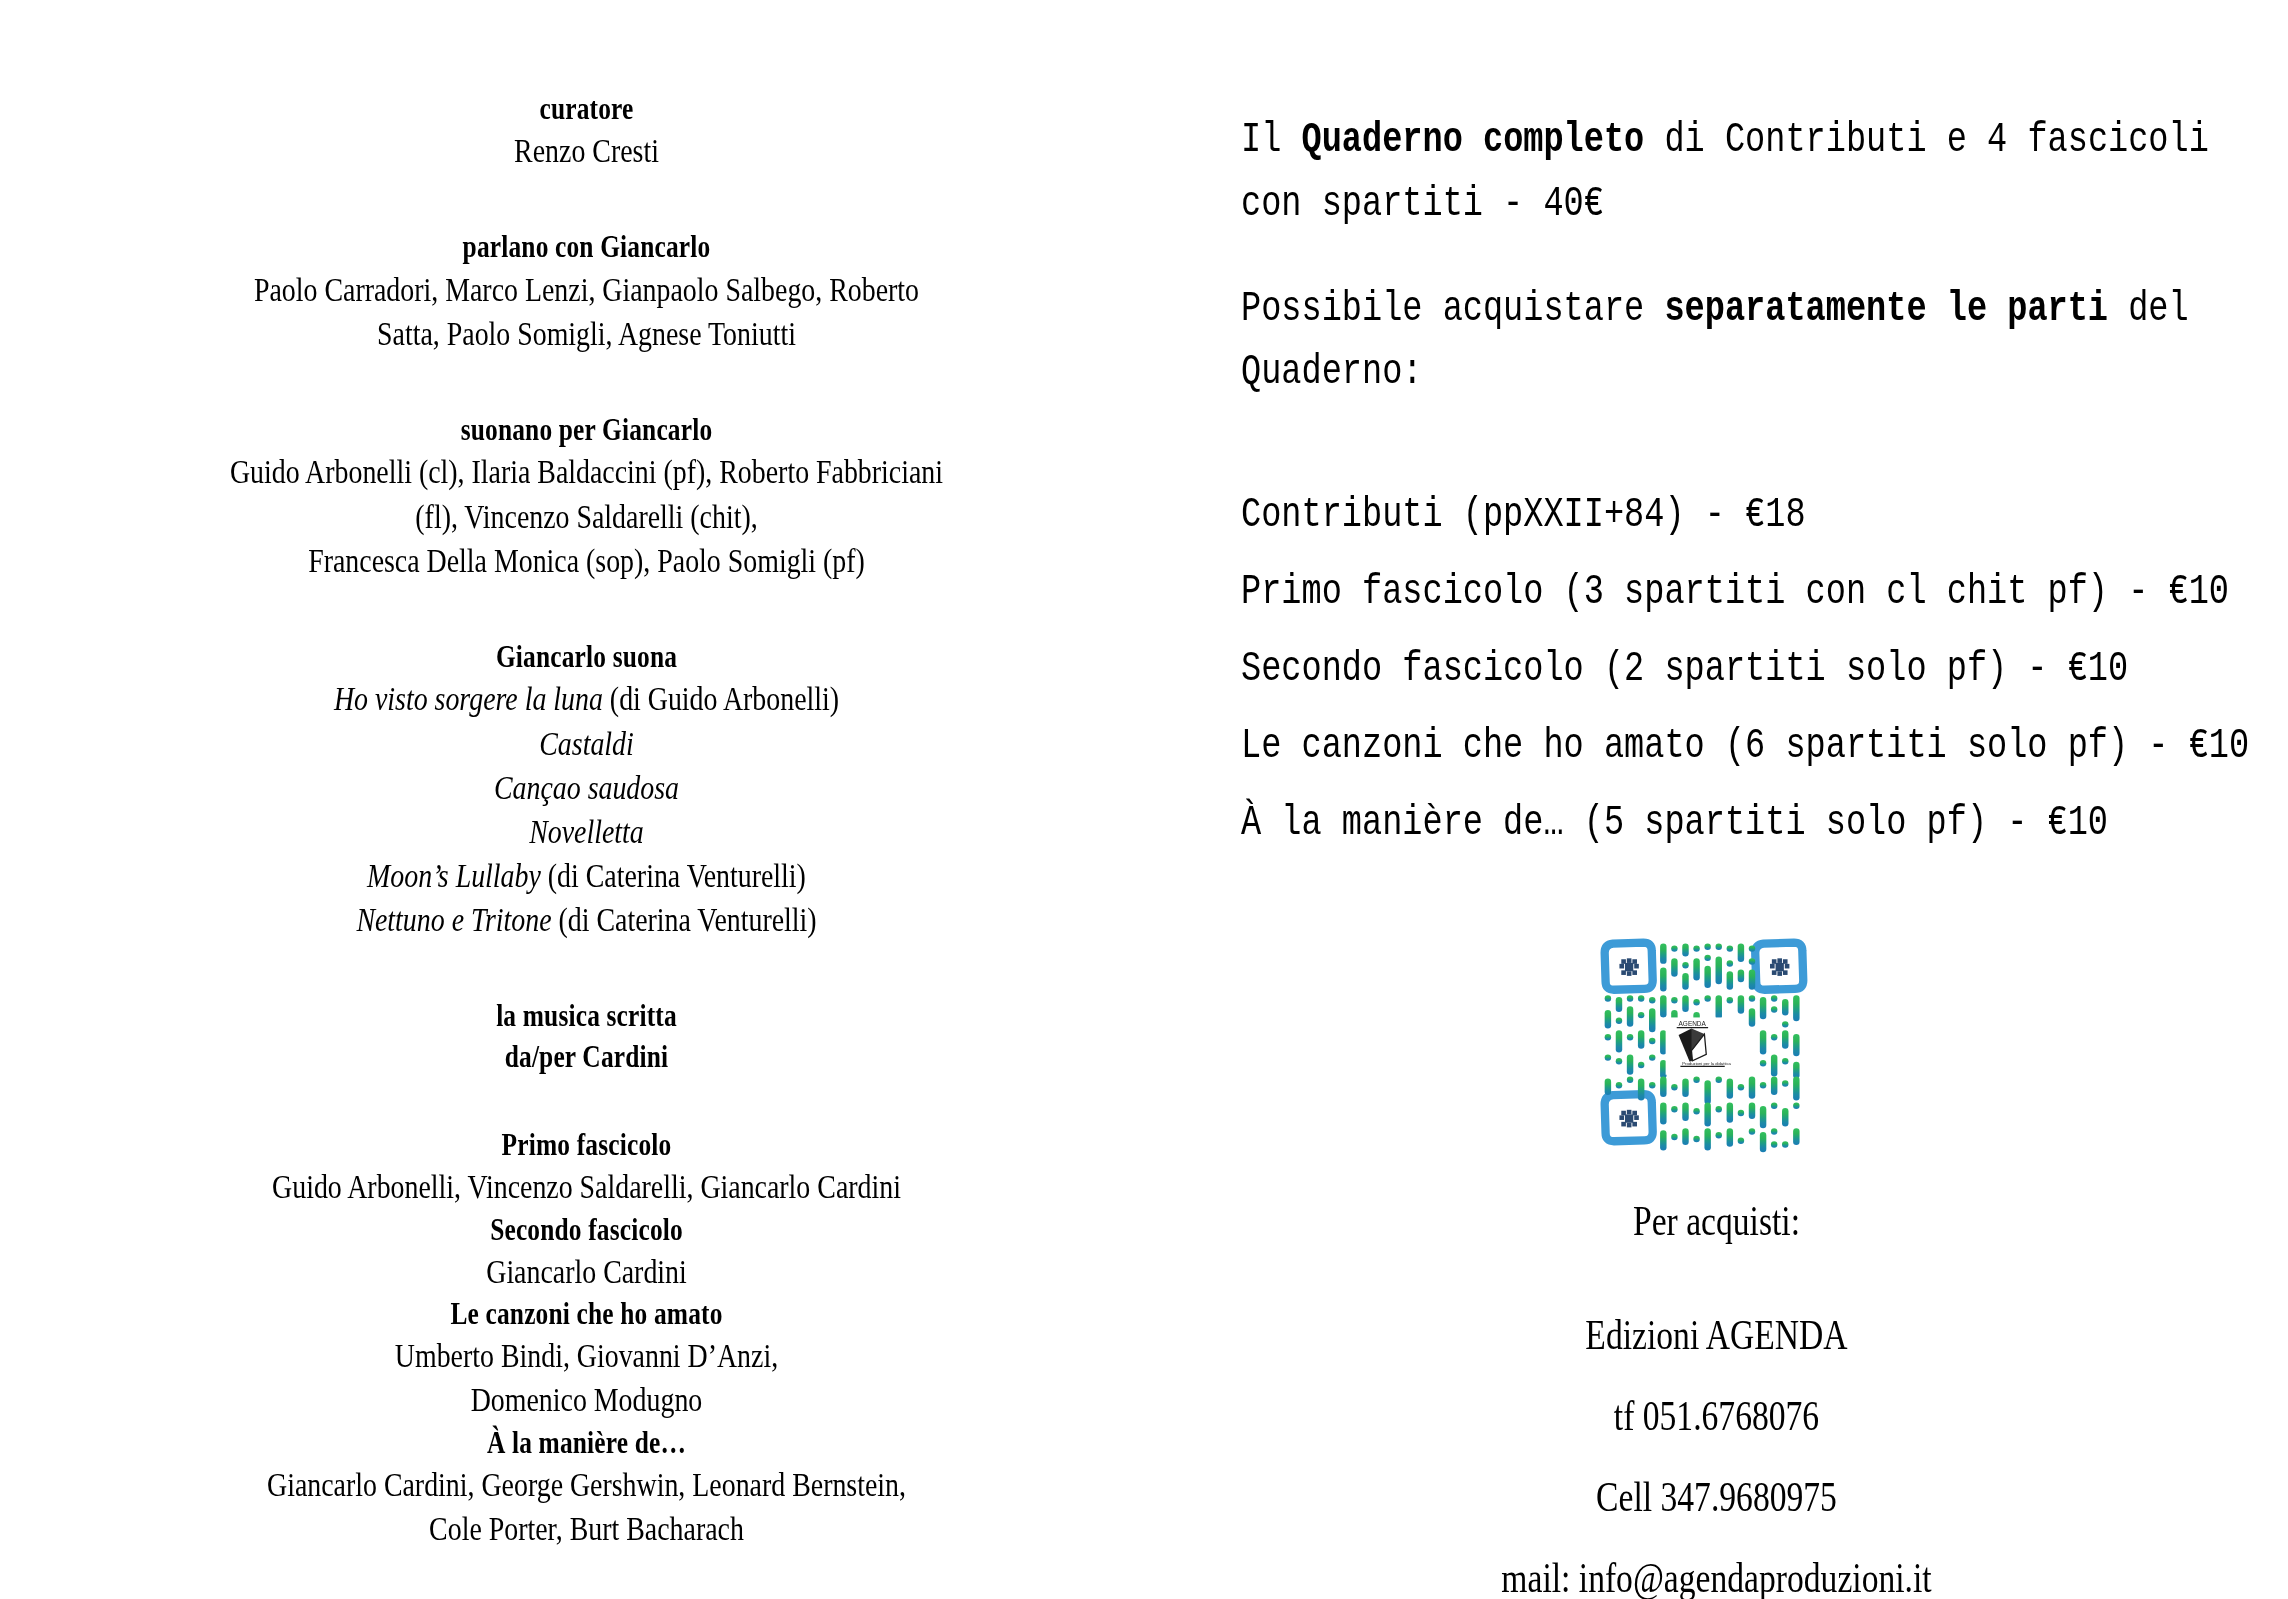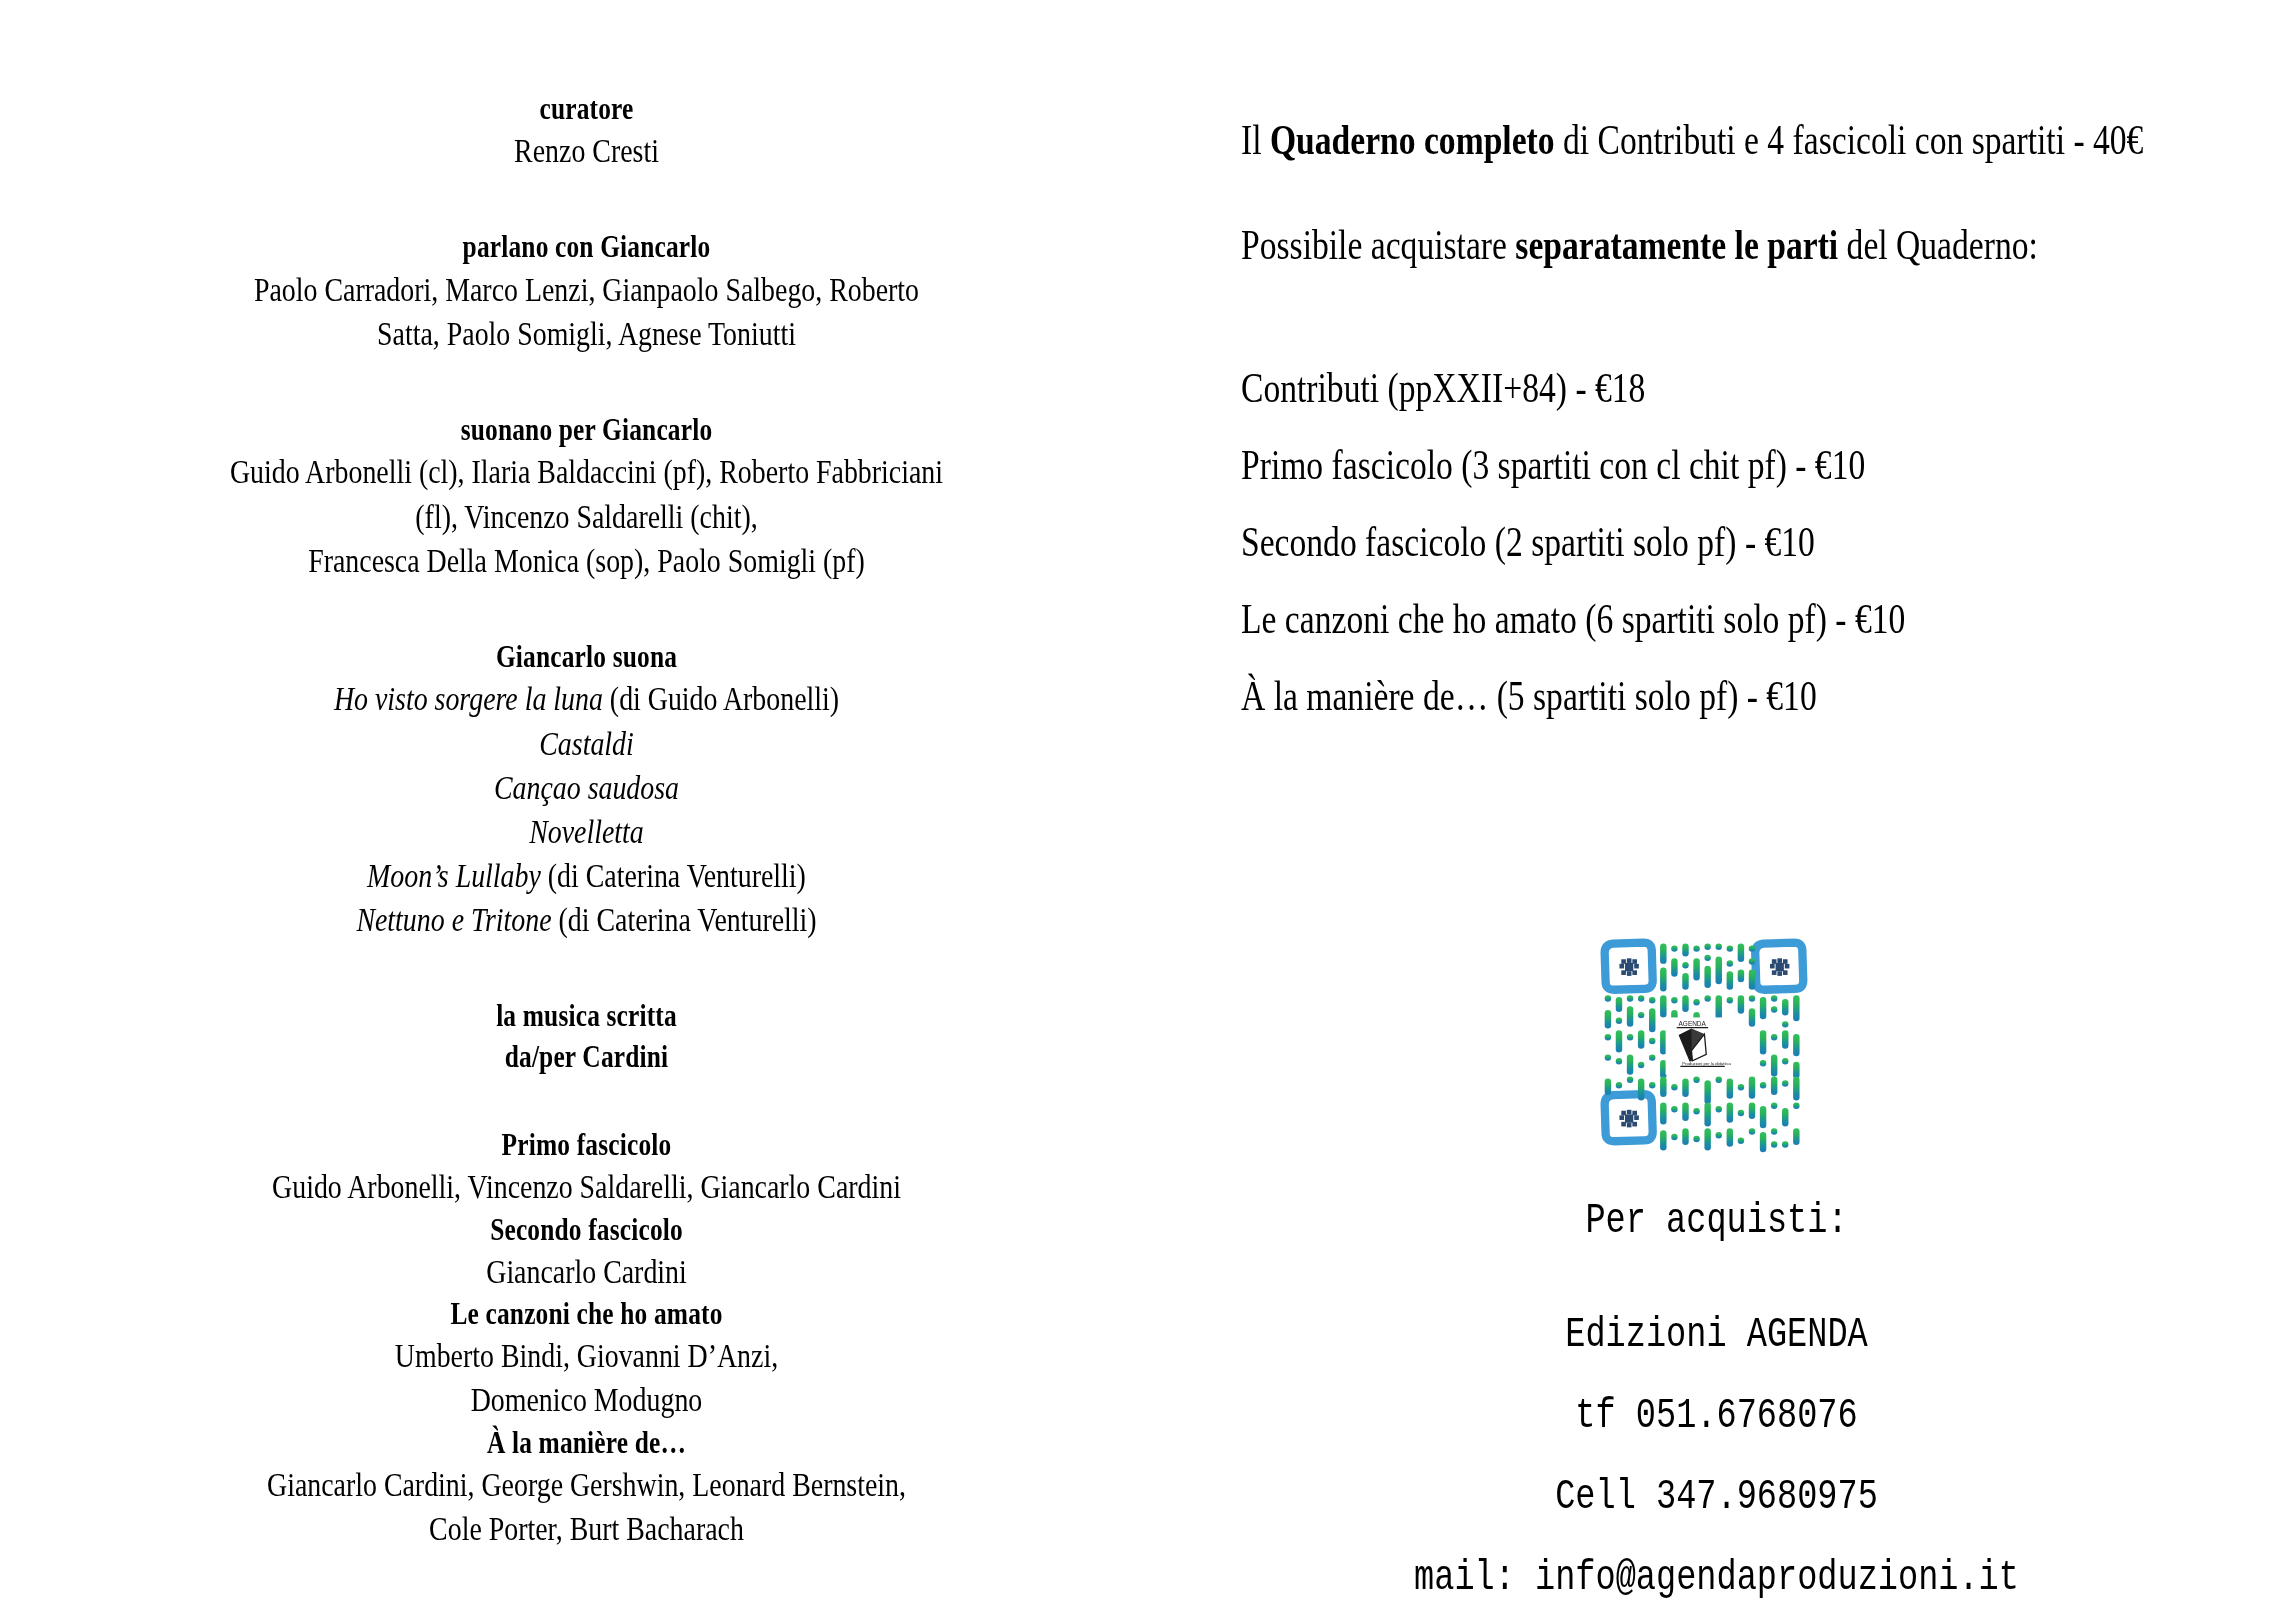--- a/index.html
+++ b/index.html
@@ -46,21 +46,21 @@
   .l-title .plain { font-style: normal; }
   .gap-lg  { height: 54px; }
   .gap-md  { height: 48px; }
 
   
   #right-column {
     position: absolute;
     left: 1241px;
     top: 109px;
     width: 1015px;
-    font-family: Liberation Serif, serif;
+    font-family: Liberation Mono, monospace;
     text-align: left;
   }
   #right-column .r-para,
   #right-column .r-line {
     transform: scaleX(0.80);
     transform-origin: 0 50%;
     width: 125%;
   }
   .r-para {
     font-size: 42px;
@@ -88,21 +88,21 @@
   }
   #qr-block svg { display: block; width: 209px; height: 218px; }
 
   
   #contact-block {
     position: absolute;
     left: 1301px;
     top: 1200px;
     width: 831px;
     text-align: center;
-    font-family: Liberation Mono, monospace;
+    font-family: Liberation Serif, serif;
   }
   #contact-block .c-line {
     font-size: 42px;
     line-height: 1.0;
     font-weight: 300;
     white-space: nowrap;
     display: block;
     transform: scaleX(0.80);
   }
   .c-gap { height: 72px; }

